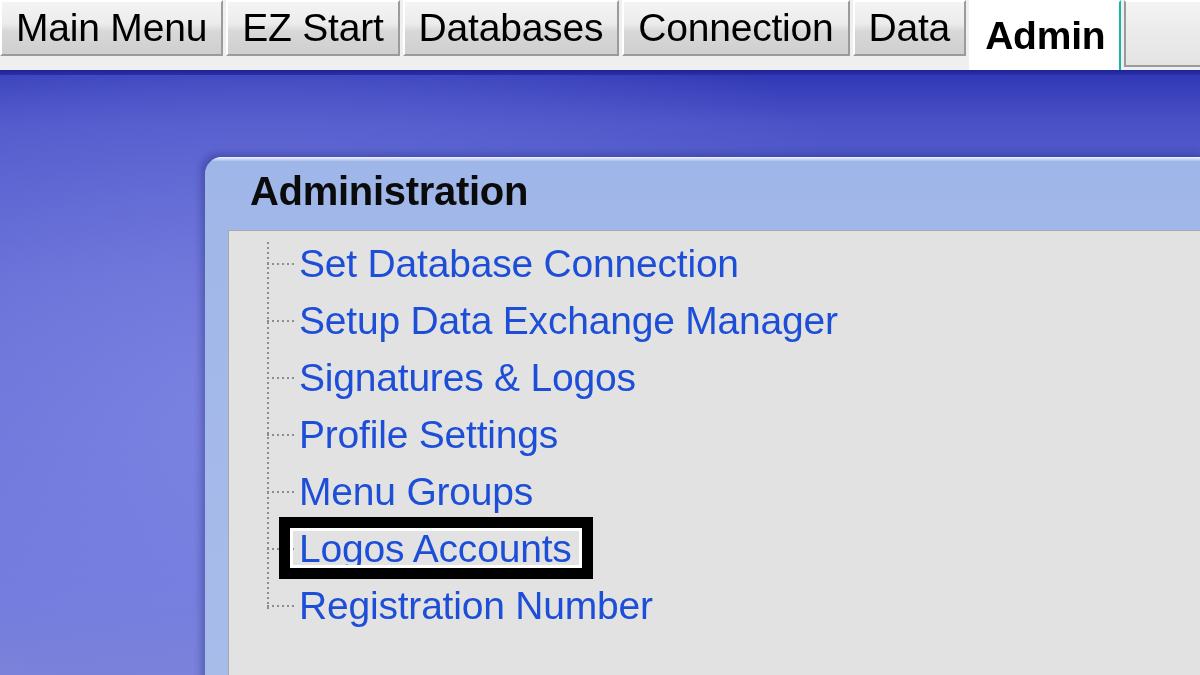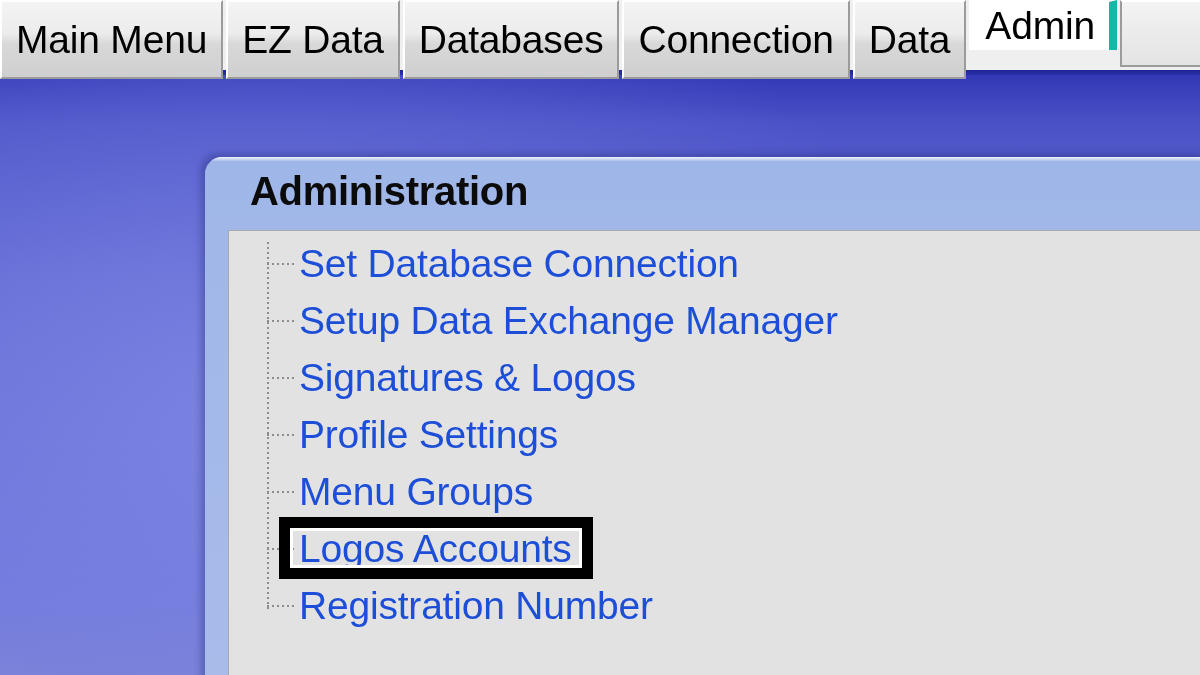--- a/index.html
+++ b/index.html
@@ -26,44 +26,45 @@
     width: 1200px;
     height: 70px;
     background: #efefef;
     display: flex;
     align-items: flex-start;
     z-index: 5;
   }
 
   .tab {
     position: relative;
-    height: 79px;
+    height: 56px;
     margin-right: 3px;
     padding: 0 14px;
     display: flex;
     align-items: center;
     justify-content: center;
     background: linear-gradient(to bottom, #f4f4f4 0%, #ececec 42%, #d8d8d8 56%, #cfcfcf 100%);
     border-top: 2px solid #ffffff;
     border-left: 2px solid #ffffff;
     border-right: 2px solid #9b9b9b;
     border-bottom: 2px solid #9b9b9b;
     font-size: 39px;
     color: #000000;
     white-space: nowrap;
     letter-spacing: -0.2px;
   }
 
   .tab.active {
     background: #ffffff;
     border-top: 2px solid #ffffff;
     border-left: 2px solid #ffffff;
-    border-right: 8px solid #14b8a6;
+    border-right: 2px solid #14b8a6;
     border-bottom: none;
-    height: 50px;
+    height: 70px;
+    font-weight: bold;
   }
 
   .tab-filler {
     flex: 1 1 auto;
     height: 67px;
     background: linear-gradient(to bottom, #f4f4f4 0%, #ececec 42%, #e4e4e4 100%);
     border-top: 2px solid #ffffff;
     border-left: 2px solid #9b9b9b;
     border-bottom: 2px solid #9b9b9b;
   }
@@ -204,21 +205,21 @@
     border: 3px solid #ffffff;
   }
 </style>
 </head>
 <body>
 
 <div id="screen">
 
   <div id="tabbar">
       <div class="tab">Main Menu</div>
-      <div class="tab">EZ Data</div>
+      <div class="tab">EZ Start</div>
       <div class="tab">Databases</div>
       <div class="tab">Connection</div>
       <div class="tab">Data</div>
       <div class="tab active">Admin</div>
       <div class="tab-filler"></div>
     </div>
 
   <div id="desktop">
     <div id="desktop-topline"></div>
   </div>

